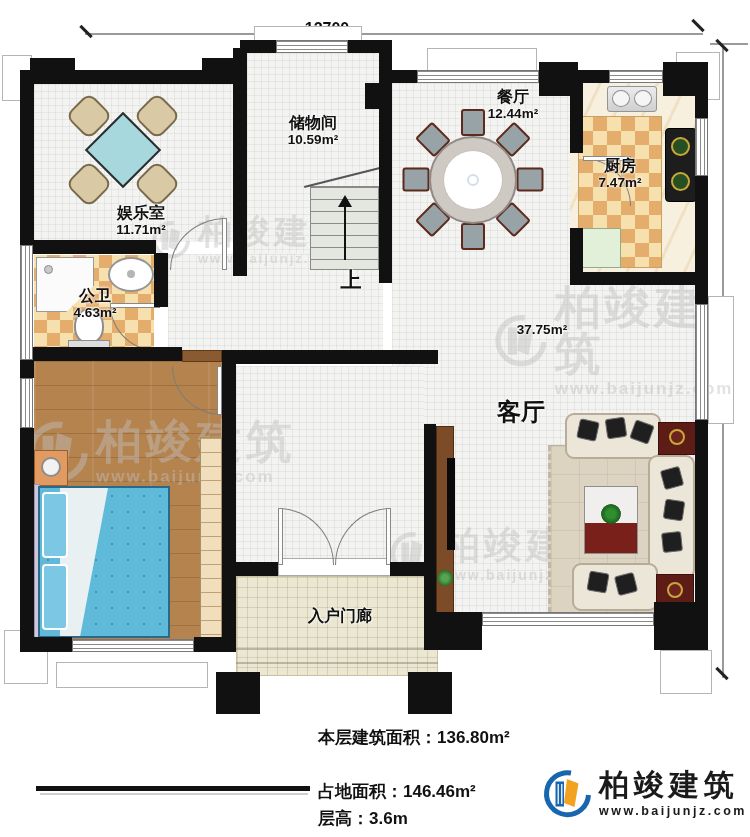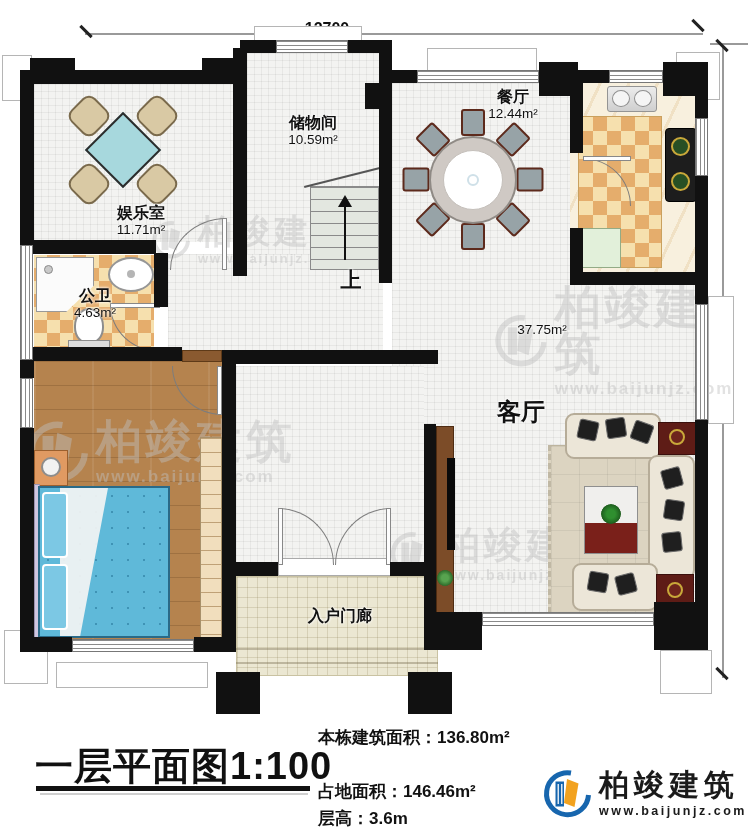--- a/index.html
+++ b/index.html
@@ -17,21 +17,21 @@
   .porchf{background:#ebe7d2;background-image:linear-gradient(rgba(140,125,80,.22) 1px,transparent 1px),linear-gradient(90deg,rgba(140,125,80,.22) 1px,transparent 1px);background-size:10px 10px;border:1px solid #c9c2a2;}
   
   .win-h{background:#fff;border:1px solid #777;background-image:repeating-linear-gradient(to bottom,#8a8a8a 0 1px,transparent 1px 4px);}
   .win-v{background:#fff;border:1px solid #777;background-image:repeating-linear-gradient(to right,#8a8a8a 0 1px,transparent 1px 4px);}
   .sill{background:#fff;border:1px solid #b5b5b5;}
   .arc{border:1.6px solid #7d7d7d;background:transparent;}
   .leaf{background:#fdfdfd;border:1px solid #888;}
   
   .rlabel{position:absolute;text-align:center;line-height:1.15;text-shadow:0 0 3px #fff,0 0 3px #fff;}
   .rlabel .nm{font-size:16px;font-weight:bold;}
-  .rlabel .ar{font-size:13.5px;font-weight:normal;}
+  .rlabel .ar{font-size:13.5px;font-weight:bold;}
   .dimtxt{position:absolute;font-size:16px;font-weight:bold;background:#fff;text-align:center;}
   .dimline{background:#9a9a9a;}
   .tick{background:#222;transform:rotate(45deg);}
   
   .sofa{background:#ece6d8;border:2px solid #b6ac98;border-radius:9px;}
   .cush{background:#1f1f1f;border:1px solid #6a6a6a;border-radius:3px;}
   .dchair{background:#97a3a7;border:2px solid #5d2a1c;border-radius:3px;}
   .echair{background:#d9c9a4;border:2px solid #7a6a4c;border-radius:9px;}
   .redtbl{background:#5e1c16;border:1px solid #3a0f0c;}
   .goldring{border:2px solid #c9a83a;border-radius:50%;background:#6e241c;}
@@ -270,39 +270,42 @@
     <div class="ar">11.71m²</div>
   </div>
   <div class="rlabel" style="left:258px;top:114px;width:110px">
     <div class="nm">储物间</div>
     <div class="ar">10.59m²</div>
   </div>
   <div class="rlabel" style="left:458px;top:88px;width:110px">
     <div class="nm">餐厅</div>
     <div class="ar">12.44m²</div>
   </div>
+  <div class="rlabel" style="left:565px;top:157px;width:110px">
+    <div class="nm">厨房</div>
+    <div class="ar">7.47m²</div>
+  </div>
   <div class="rlabel" style="left:40px;top:287px;width:110px">
     <div class="nm">公卫</div>
     <div class="ar">4.63m²</div>
   </div>
   <div class="rlabel" style="left:487px;top:322px;width:110px">
     <div class="ar">37.75m²</div>
   </div>
   <div class="rlabel" style="left:466px;top:398px;width:110px">
     <div class="nm" style="font-size:24px">客厅</div>
   </div>
   <div class="rlabel" style="left:265px;top:607px;width:150px">
     <div class="nm">入户门廊</div>
   </div>
 
-  <div class="title">一层平面图1:100</div>
   <i style="left:36px;top:786px;width:274px;height:5px;background:#111"></i>
   <i style="left:40px;top:793px;width:268px;height:2px;background:#cfcfcf"></i>
 
-  <div class="stat" style="top:726px"><span>本栋建筑面积：</span><span>136.80m²</span></div>
+  <div class="stat" style="top:726px"><span>本层建筑面积：</span><span>136.80m²</span></div>
   <div class="stat" style="top:780px"><span>占地面积：</span><span>146.46m²</span></div>
   <div class="stat" style="top:807px"><span>层高：</span><span>3.6m</span></div>
 
   <div class="abs" style="left:541px;top:768px;display:flex;align-items:center;gap:8px">
     <svg width="50" height="52" viewBox="0 0 100 100">
       <path d="M60 8 A 42 42 0 1 0 95 52" stroke="#1766ae" stroke-width="10" fill="none"></path>
       <rect x="29" y="25" width="17" height="50" fill="#1766ae"></rect>
       <rect x="33" y="30" width="3" height="40" fill="#fff" opacity=".85"></rect>
       <rect x="40" y="30" width="3" height="40" fill="#fff" opacity=".85"></rect>
       <path d="M52 20 L75 29 L67 76 L46 68 Z" fill="#f2a21f"></path>

